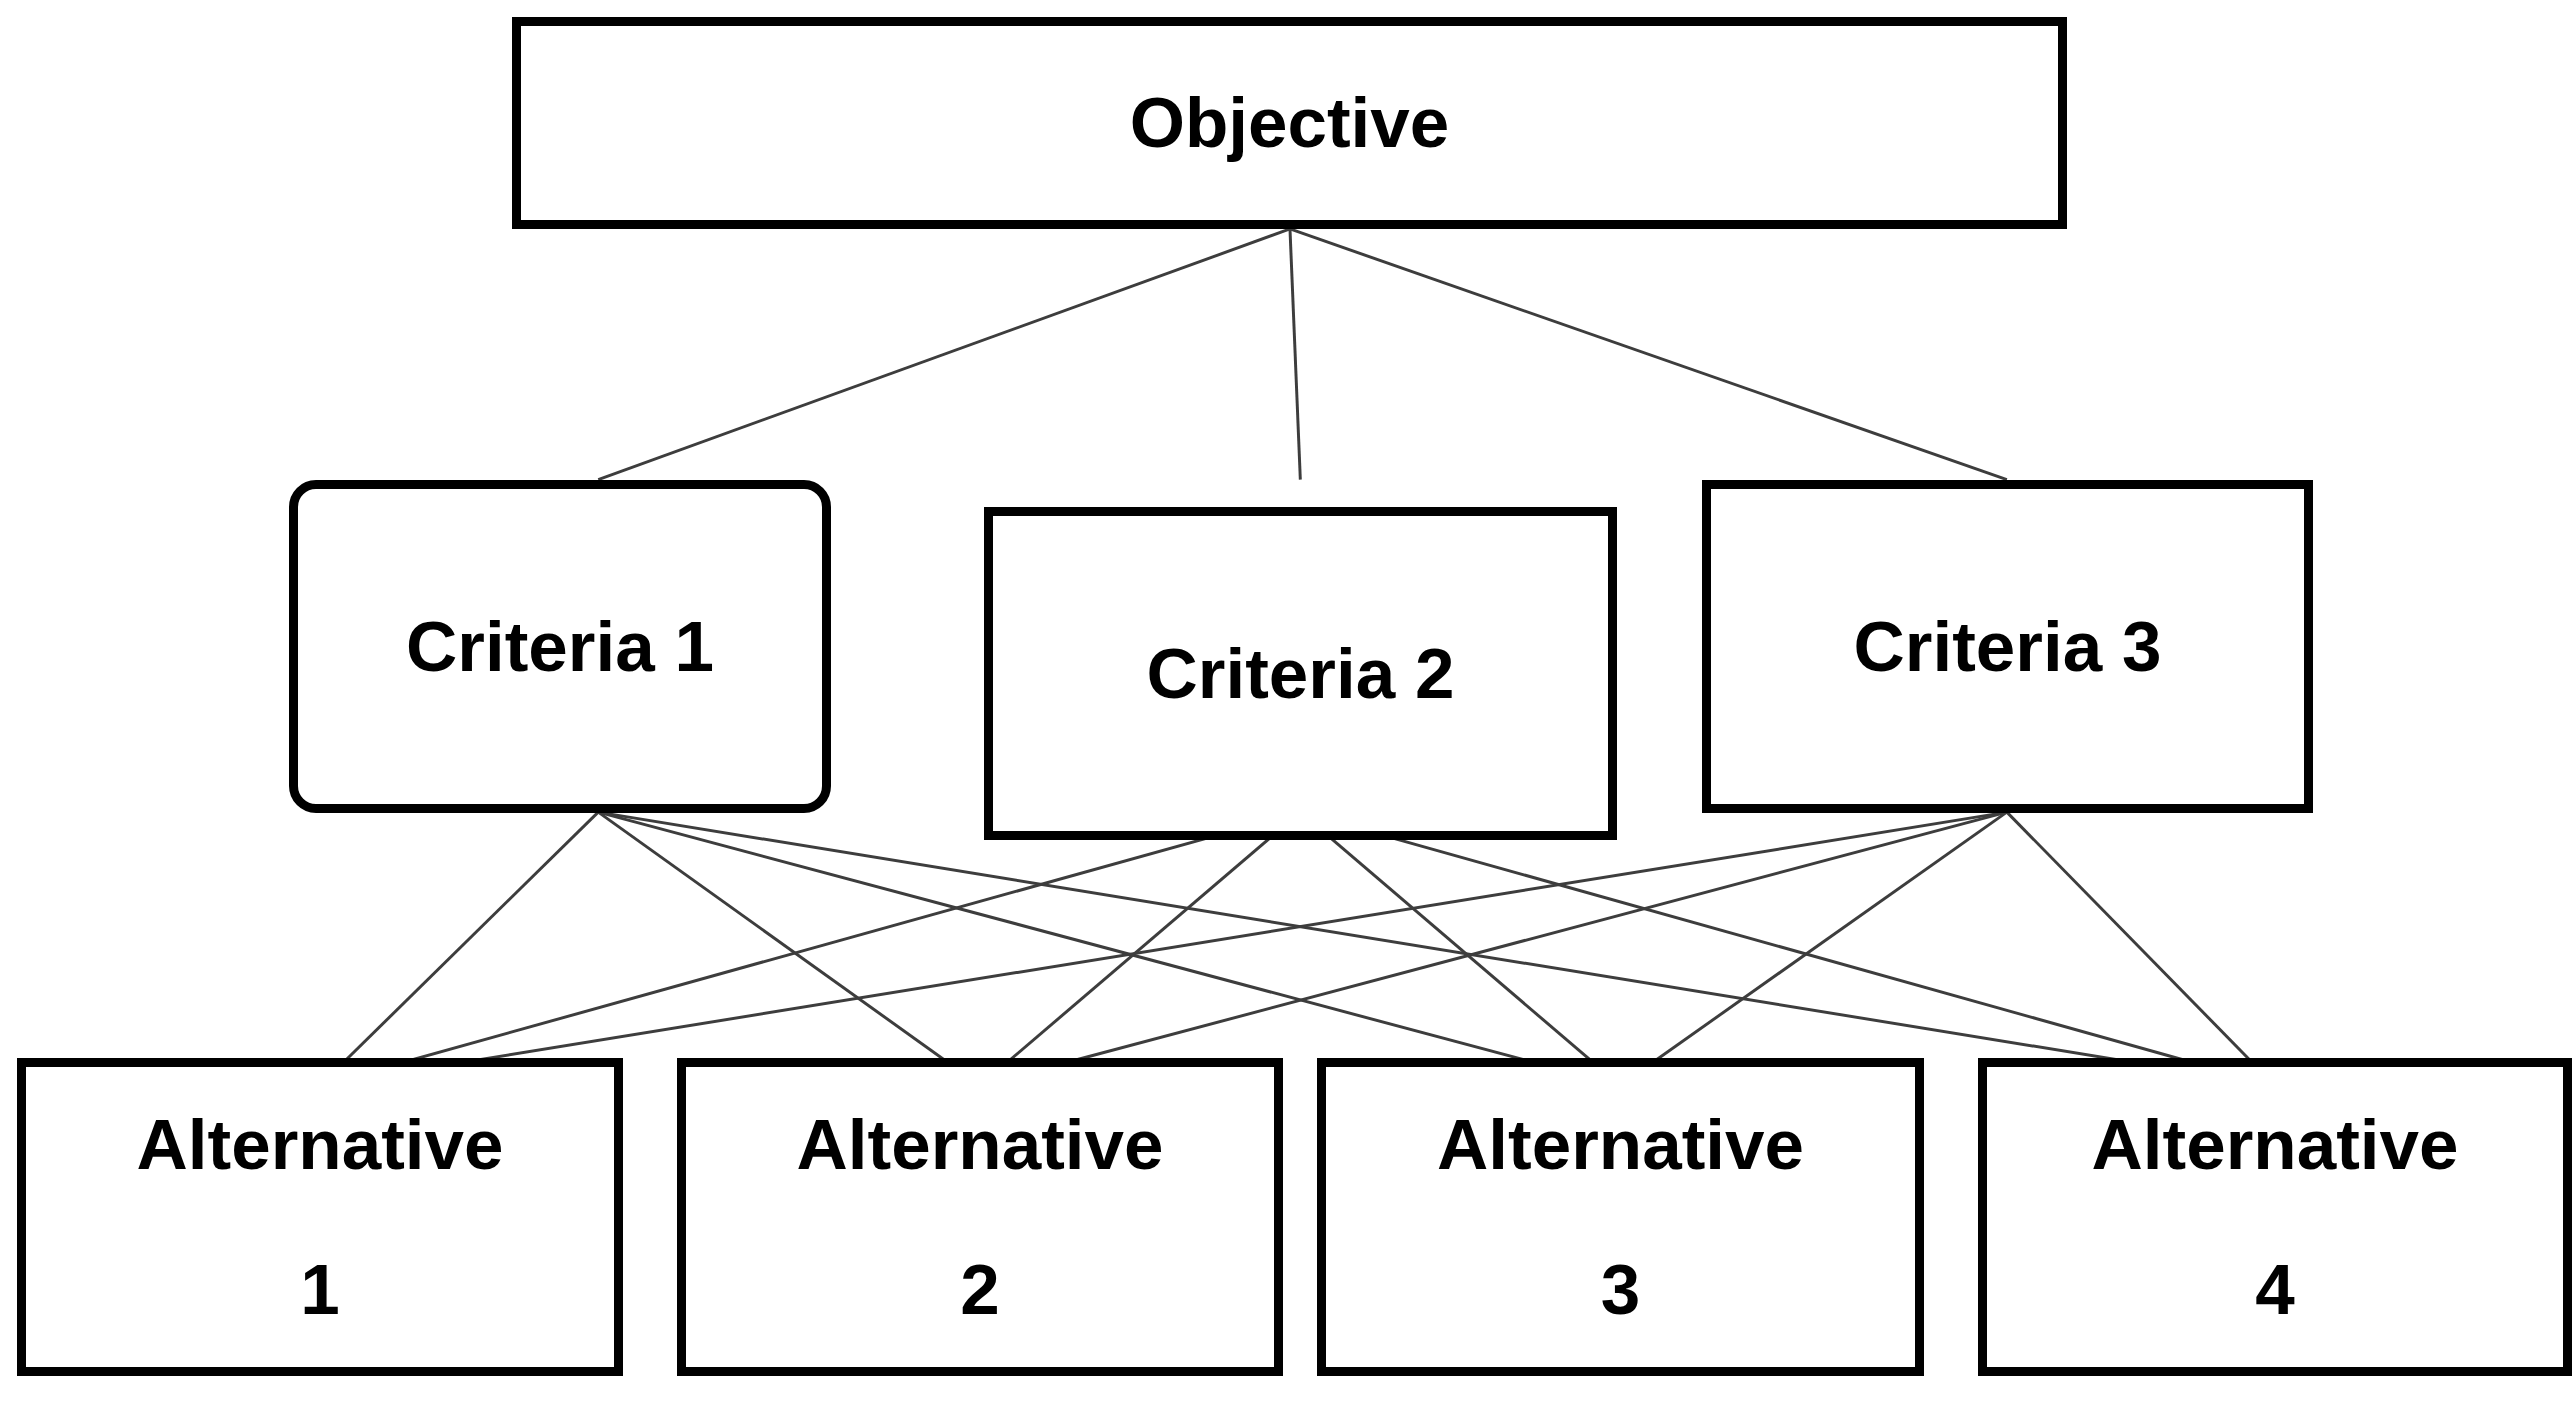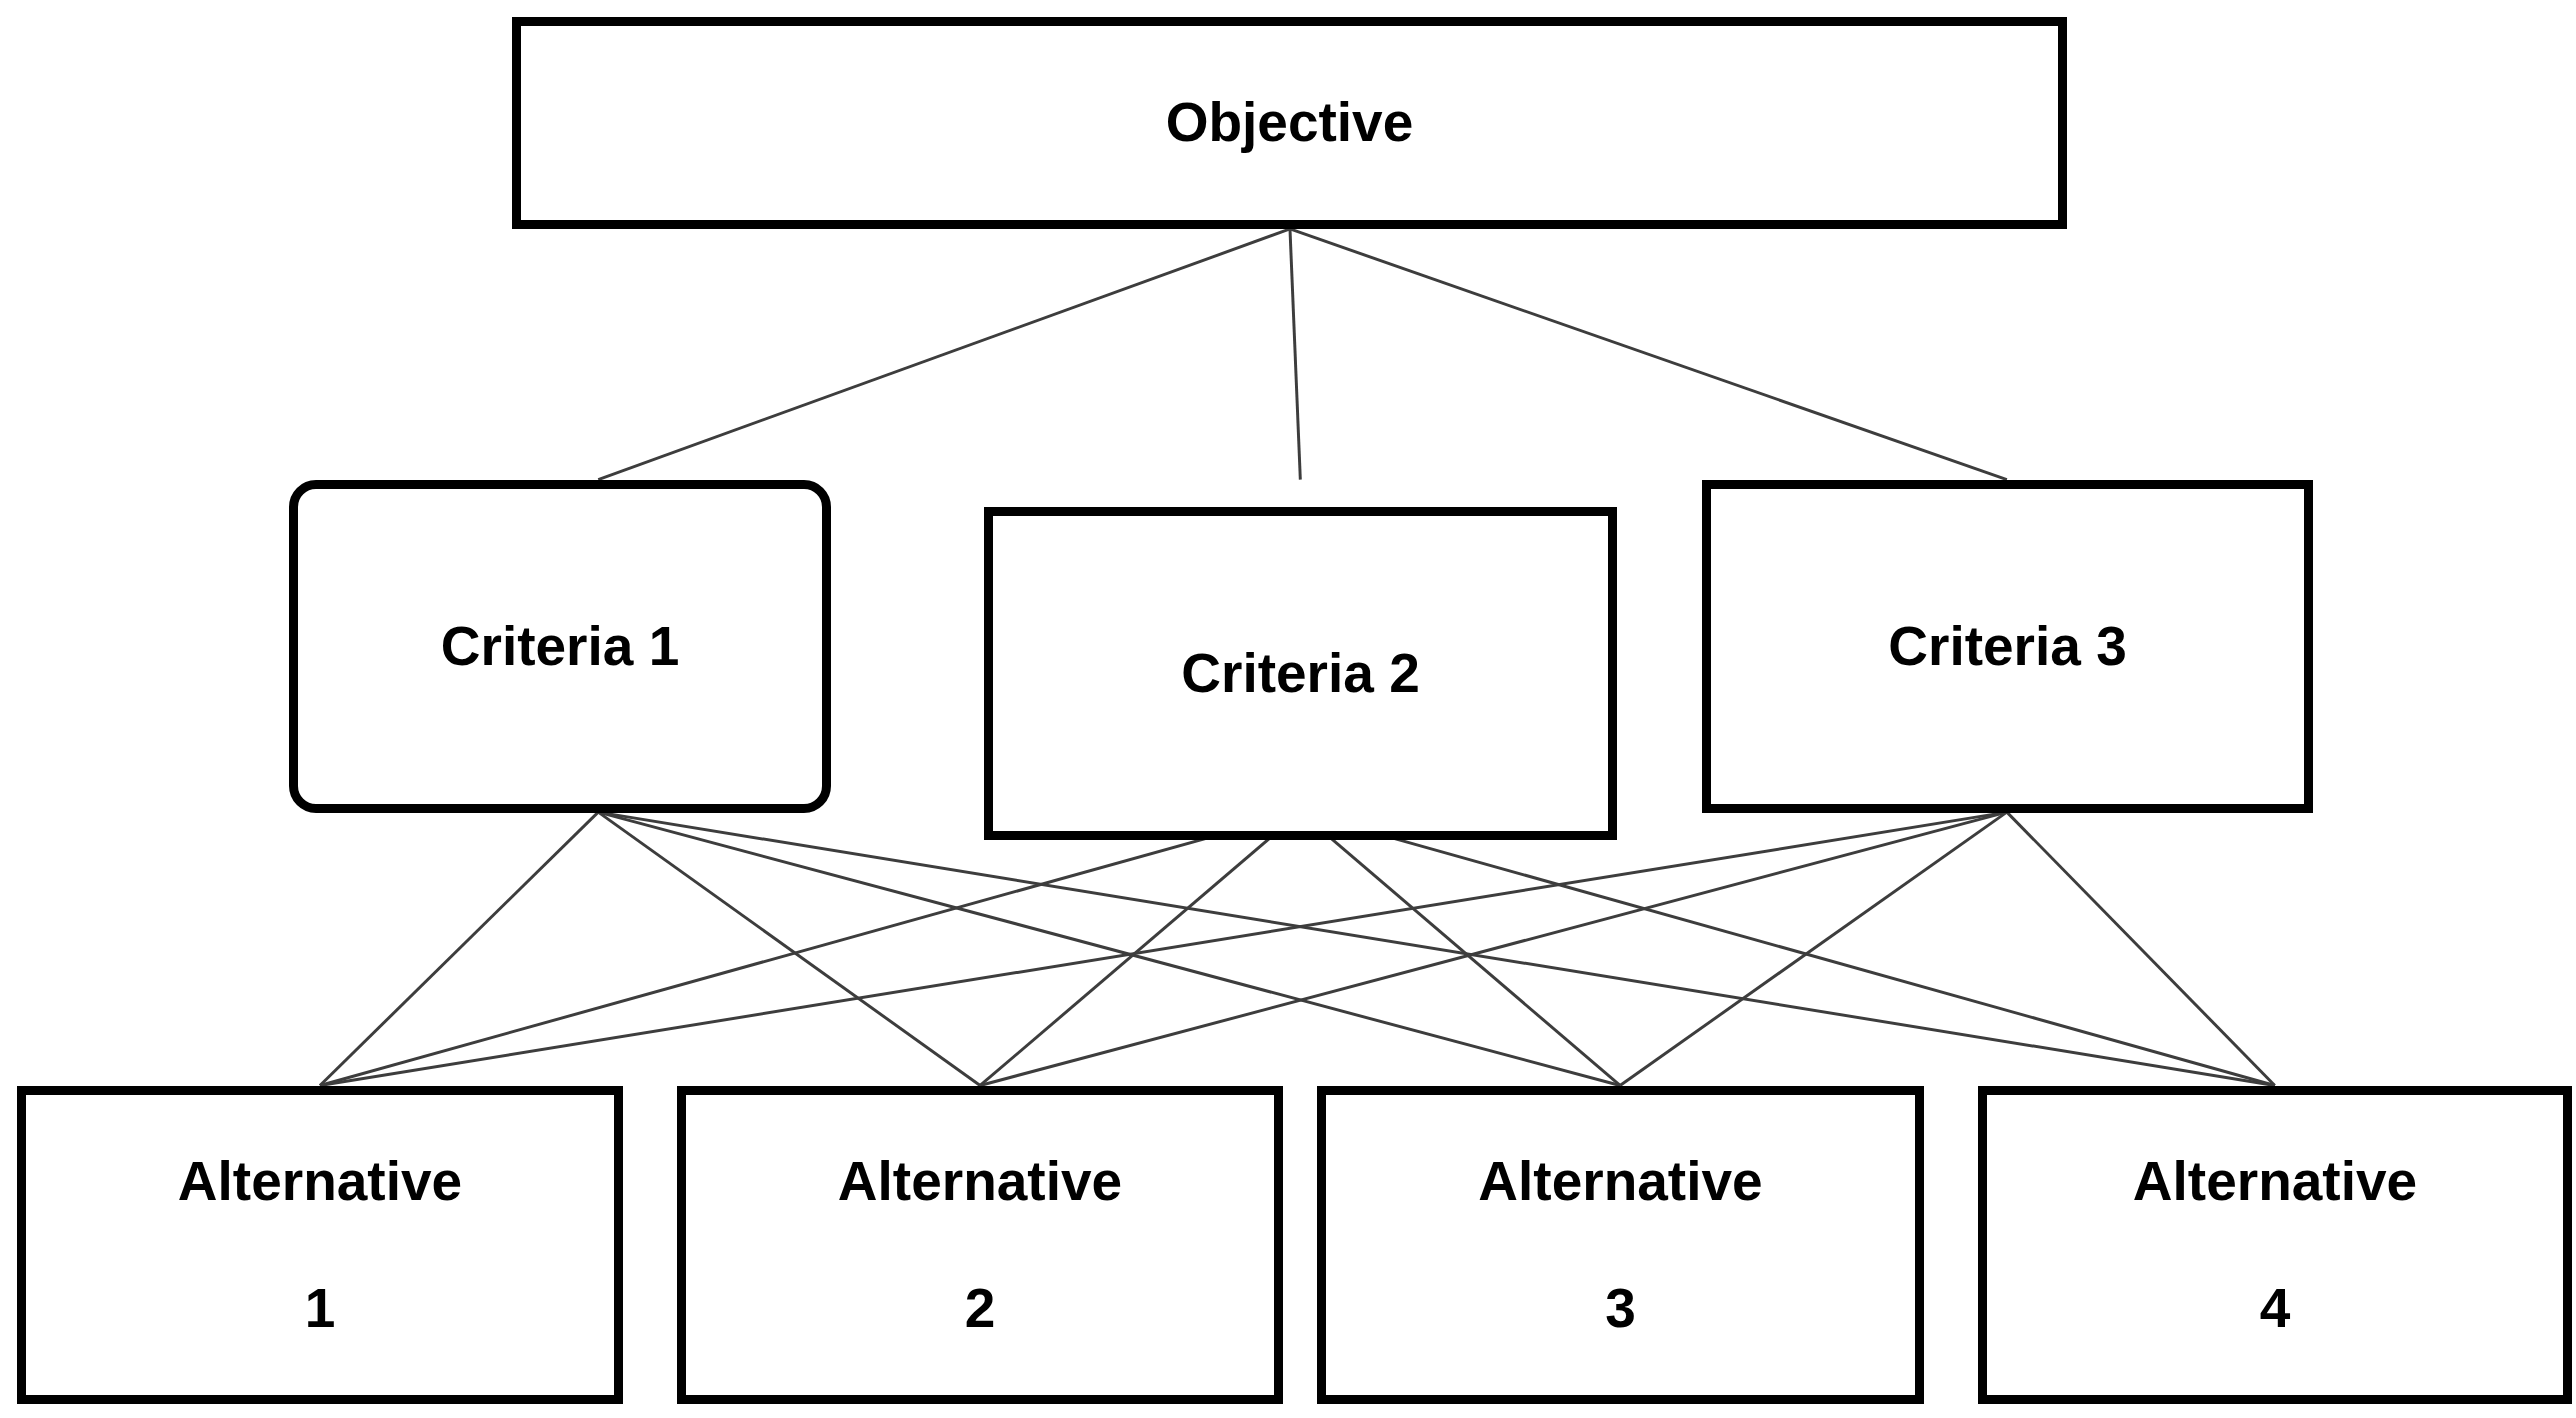--- a/index.html
+++ b/index.html
@@ -27,38 +27,38 @@
     position: absolute;
     box-sizing: border-box;
     background: #ffffff;
     border: 9px solid #000000;
     color: #000000;
     display: flex;
     align-items: center;
     justify-content: center;
     text-align: center;
     font-weight: bold;
-    font-size: 55px;
+    font-size: 71px;
     line-height: 1.15;
   }
   .node--objective {
     left: 512px;
     top: 17px;
     width: 1555px;
     height: 212px;
   }
   .node--criteria {
     top: 480px;
     height: 333px;
   }
   #node-criteria-1 { left: 289px;  width: 542px; border-radius: 27px; }
   #node-criteria-2 { left: 984px;  width: 633px; margin-top: 27px; }
   #node-criteria-3 { left: 1702px; width: 611px; }
   .node--alternative {
-    top: 1086px;
+    top: 1058px;
     height: 318px;
     flex-direction: column;
     row-gap: 63px;
   }
   #node-alternative-1 { left: 17px;   width: 606px; }
   #node-alternative-2 { left: 677px;  width: 606px; }
   #node-alternative-3 { left: 1317px; width: 607px; }
   #node-alternative-4 { left: 1978px; width: 594px; }
   .node-label {
     display: block;

